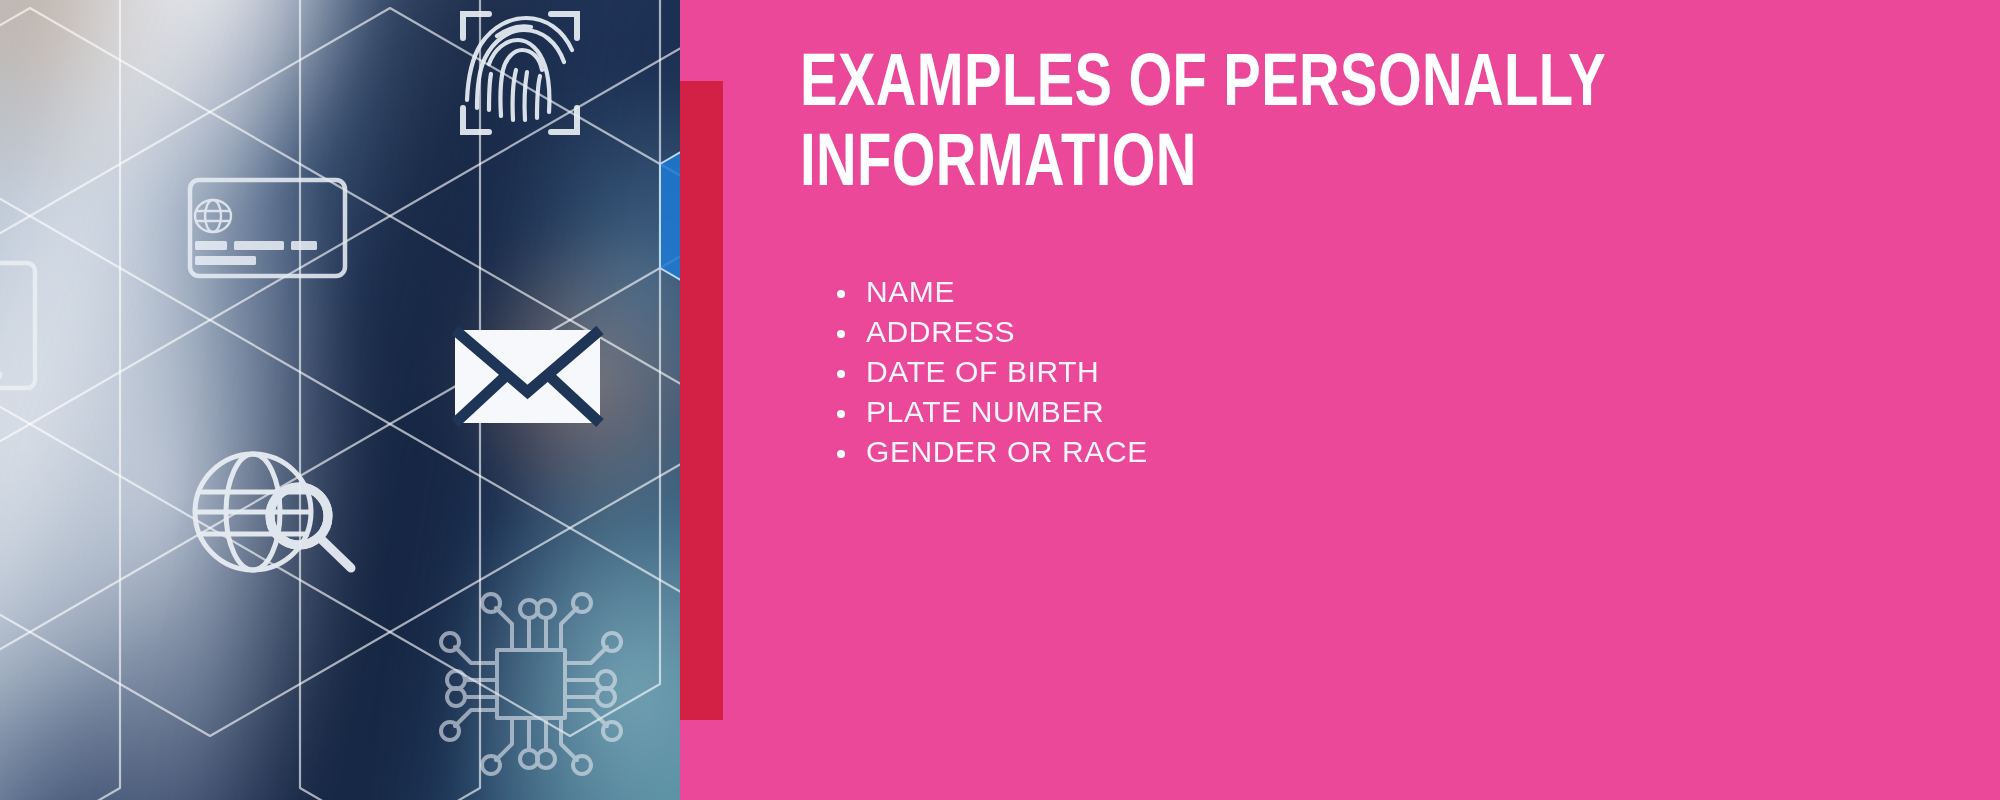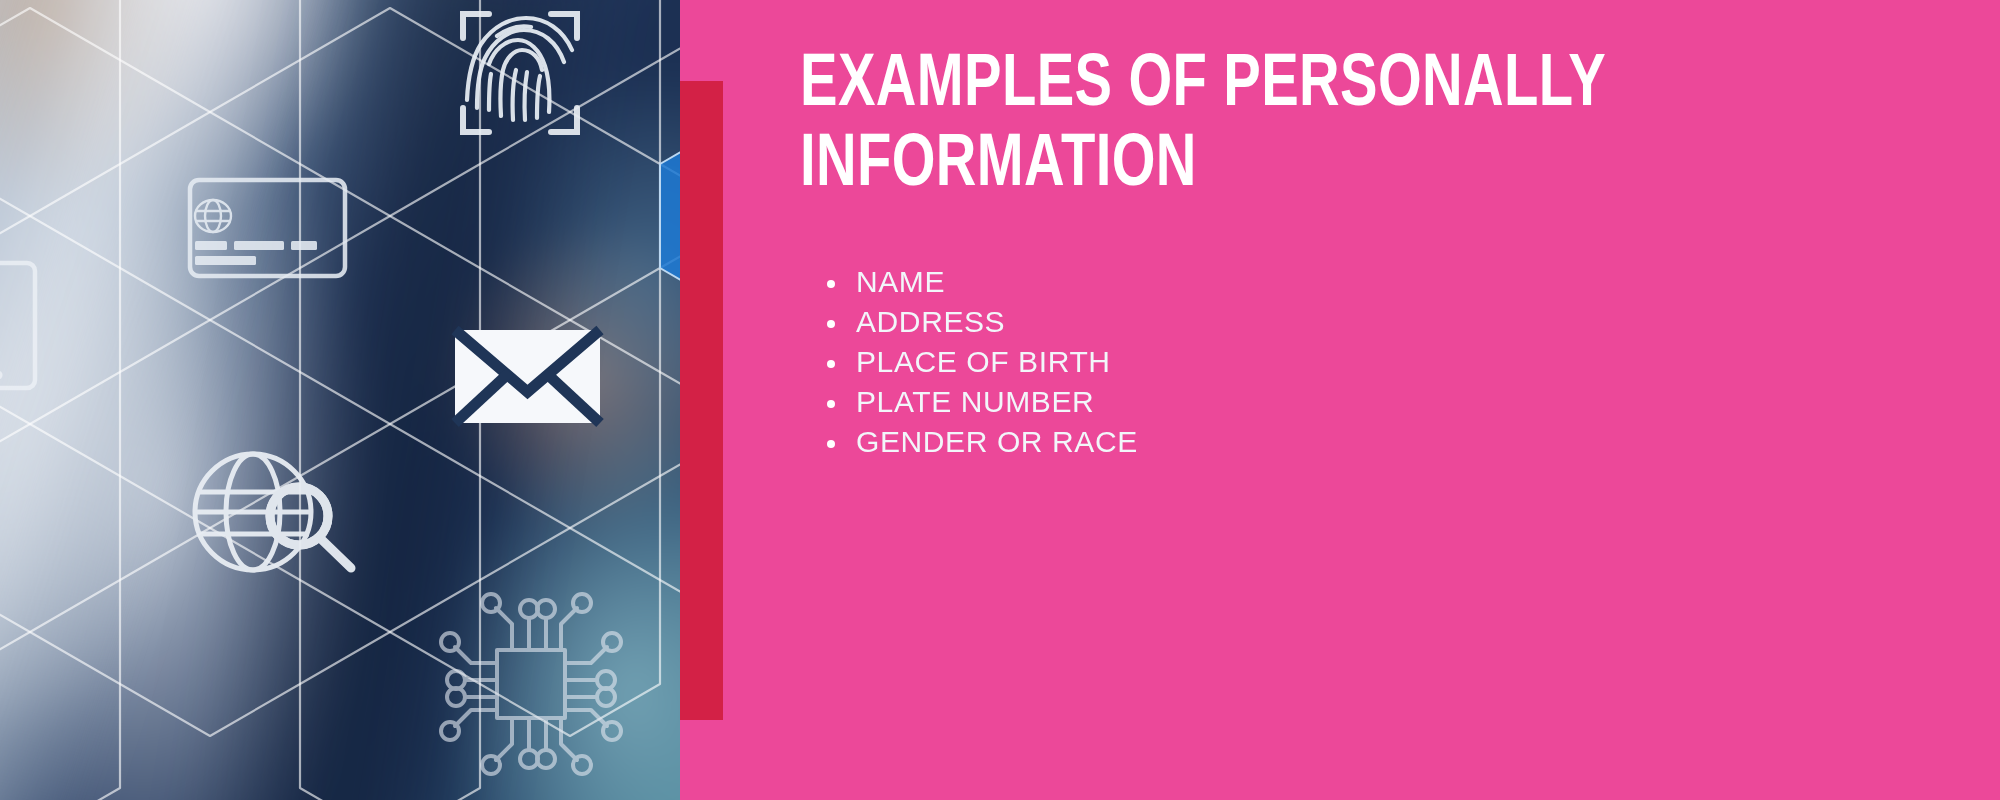--- a/index.html
+++ b/index.html
@@ -118,21 +118,21 @@
     text-transform: uppercase;
     transform: scaleX(0.76);
     transform-origin: left top;
     white-space: pre-line;
   }
 
   .pii-list {
     position: absolute;
     left: 140px;
     top: 262px;
-    margin: 0;
+    margin: 10px;
     padding: 0;
     list-style: none;
     width: 1100px;
   }
   .pii-list li {
     position: relative;
     color: #f2f6fa;
     font-family: "Liberation Sans", sans-serif;
     font-size: 30px;
     line-height: 40px;
@@ -307,19 +307,19 @@
   <div class="content-panel">
 
     <div class="accent-bar"></div>
 
     <h1 class="headline">EXAMPLES OF PERSONALLY
 INFORMATION</h1>
 
     <ul class="pii-list">
       <li>NAME</li>
       <li>ADDRESS</li>
-      <li>PLACE OF BIRTH</li>
+      <li>DATE OF BIRTH</li>
       <li>PLATE NUMBER</li>
       <li>GENDER OR RACE</li>
     </ul>
 
   </div>
 </div>
 
 </body></html>

